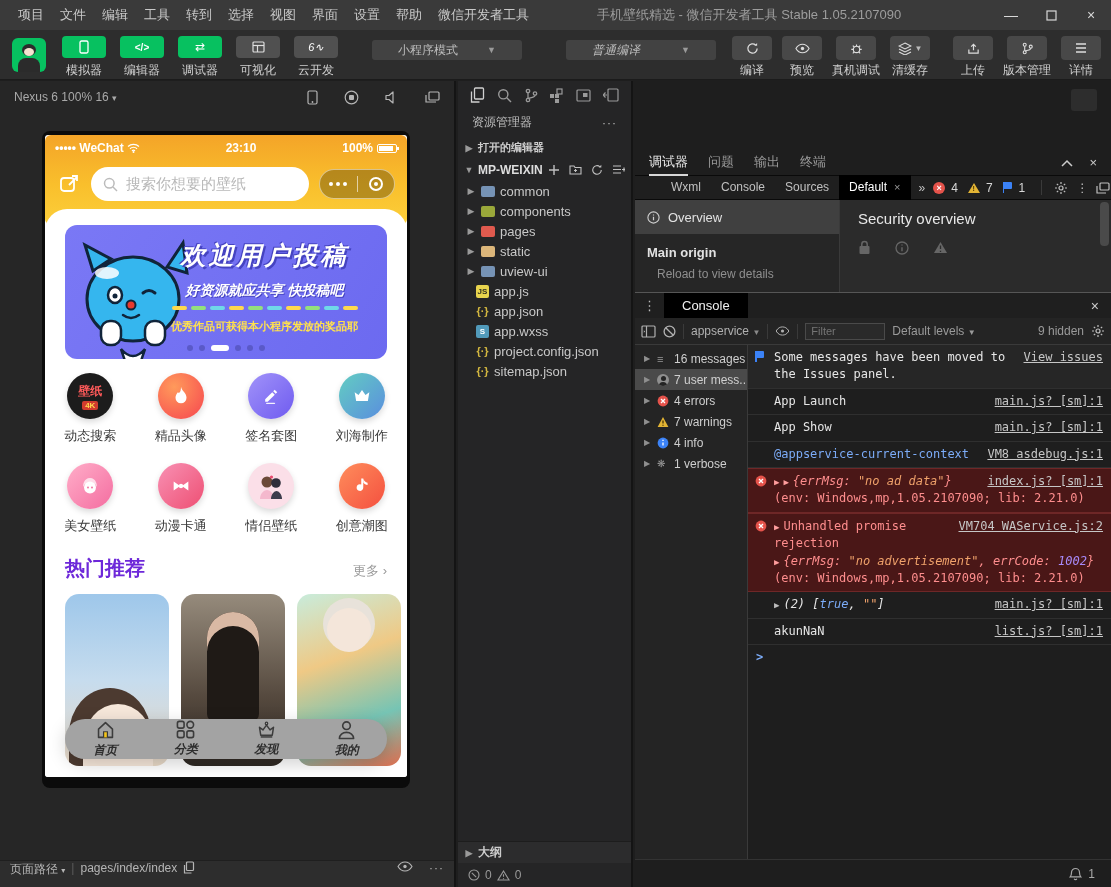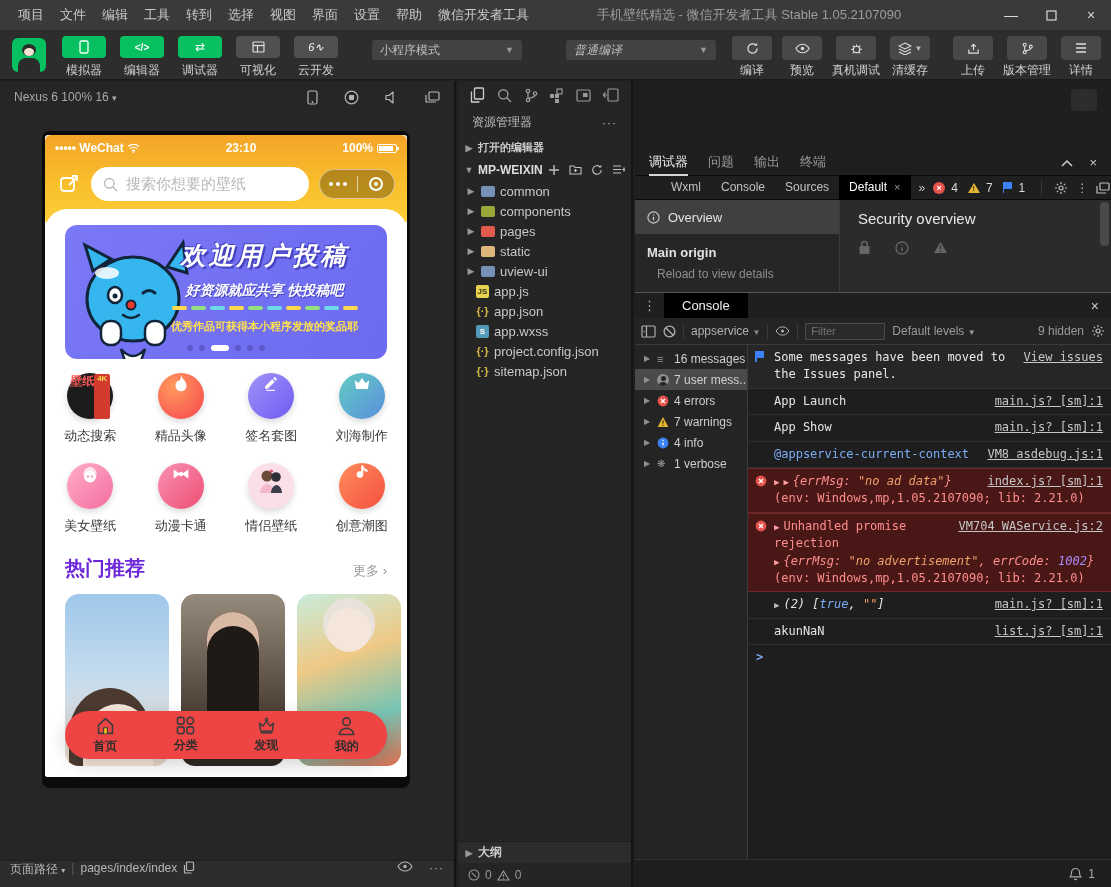--- a/index.html
+++ b/index.html
@@ -17,21 +17,21 @@
   .toolbar { height:50px; background:#2d2d2d; border-bottom:1px solid #1b1b1b; display:flex; align-items:flex-start; padding:6px 10px 0 10px; }
   .avatar { width:34px; height:34px; border-radius:6px; background:#07c160; margin:2px 10px 0 2px; position:relative; overflow:hidden; flex:none; }
   .avatar .head { position:absolute; left:10px; top:6px; width:14px; height:12px; border-radius:50%; background:#2b2b2b; }
   .avatar .face { position:absolute; left:12px; top:10px; width:10px; height:8px; border-radius:50%; background:#f4e3d0; }
   .avatar .body { position:absolute; left:6px; top:20px; width:22px; height:14px; border-radius:8px 8px 0 0; background:#2b2b2b; }
   .tbtn { width:56px; display:flex; flex-direction:column; align-items:center; margin-right:2px; }
   .tbtn .chip { width:44px; height:22px; border-radius:4px; display:flex; align-items:center; justify-content:center; color:#fff; font-size:12px; }
   .chip.on { background:#07c160; }
   .chip.off { background:#505050; }
   .tbtn .lbl { font-size:12px; color:#cfcfcf; margin-top:4px; }
-  .dropdown { height:20px; background:#424242; border-radius:3px; color:#bdbdbd; font-size:12px; display:flex; align-items:center; padding:0 8px; margin:4px 0 0 16px; }
+  .dropdown { height:20px; background:#424242; border-radius:3px; color:#bdbdbd; font-size:12px; display:flex; align-items:center; padding:0 26px; margin:4px 0 0 16px; }
   .dropdown .caret { margin-left:auto; font-size:9px; color:#9a9a9a; }
   .dd1 { width:150px; margin-left:26px; }
   .dd2 { width:150px; margin-left:44px;font-style:italic; }
   .abtn { display:flex; flex-direction:column; align-items:center; margin-left:10px; }
   .abtn .chip2 { min-width:40px; height:24px; padding:0 6px; border-radius:4px; background:#484848; display:flex; align-items:center; justify-content:center; color:#ddd; }
   .abtn .lbl { font-size:12px; color:#cfcfcf; margin-top:2px; white-space:nowrap; }
   .right-group { margin-left:auto; display:flex; }
 
   .ic { display:inline-block; vertical-align:middle; }
 
@@ -75,21 +75,21 @@
   .dashes { display:flex; justify-content:center; gap:4px; margin-top:6px; }
   .dashes i { width:15px; height:4px; border-radius:2px; }
   .dashes i:nth-child(3n+1){ background:#ffd94d; } .dashes i:nth-child(3n+2){ background:#93e07d; } .dashes i:nth-child(3n){ background:#6fd8e8; }
   .ban-t3 { color:#ffe14d; font-size:11px; font-weight:700; margin-top:9px; white-space:nowrap; }
   .ban-dots { position:absolute; bottom:8px; left:0; right:0; display:flex; justify-content:center; gap:6px; align-items:center; }
   .ban-dots i { width:6px; height:6px; border-radius:3px; background:#5humb; background:#5a59c8; }
   .ban-dots i.act { width:18px; background:#fff; }
 
   .grid-row { display:flex; margin-top:14px; }
   .gitem { flex:1; display:flex; flex-direction:column; align-items:center; }
-  .gcircle { width:46px; height:46px; border-radius:50%; display:flex; flex-direction:row; justify-content:center; box-shadow:0 3px 6px rgba(0,0,0,.15); }
+  .gcircle { width:46px; height:46px; border-radius:50%; display:flex; flex-direction:column; align-items:center; justify-content:center; box-shadow:0 3px 6px rgba(0,0,0,.15); }
   .glabel { font-size:13px; color:#3a3a3a; margin-top:8px; }
   .g1 { background:#1c1c1c; } .g1 .w1{ color:#ff5a5a; font-size:12px; font-weight:900; } .g1 .w2{ color:#ffd94d; font-size:8px; font-weight:700; background:#d23b2e; border-radius:2px; padding:0 3px; margin-top:1px;}
   .g2 { background:radial-gradient(circle at 35% 30%,#ff9a5b,#f6454f); }
   .g3 { background:linear-gradient(135deg,#a193f9,#6f5bf0); }
   .g4 { background:linear-gradient(135deg,#63cdc2,#5a8ede); }
   .g5 { background:linear-gradient(135deg,#ffaec9,#f46da0); }
   .g6 { background:linear-gradient(135deg,#f891b4,#ee4f73); }
   .g7 { background:#fbdfe8; overflow:hidden; }
   .g8 { background:linear-gradient(135deg,#ff8d5c,#f4503f); }
 
@@ -99,21 +99,21 @@
 
   .cards { display:flex; gap:12px; margin:12px 0 0 20px; height:172px; overflow:hidden; }
   .card { width:104px; flex:none; border-radius:14px; position:relative; overflow:hidden; }
   .c1 { background:linear-gradient(180deg,#9ec7ea 0%,#c6dcee 50%,#e9d9c6 100%); }
   .c1::after{ content:""; position:absolute; left:18px; bottom:-18px; width:70px; height:80px; border-radius:50% 50% 0 0; background:#f6e7da; box-shadow:-8px -10px 0 6px #4c3a30; }
   .c2 { background:linear-gradient(180deg,#968b7c 0%,#55493e 60%,#2e2822 100%); }
   .c2::after{ content:""; position:absolute; left:26px; top:18px; width:52px; height:110px; border-radius:26px 26px 8px 8px; background:#1f1a16; box-shadow:inset 0 14px 0 0 #d9b9a4; }
   .c3 { background:linear-gradient(160deg,#c8ecdc 0%,#efc985 38%,#76c4b4 72%,#de6f50 100%); }
   .c3::after{ content:""; position:absolute; left:30px; top:14px; width:44px; height:44px; border-radius:50%; background:#f4e6da; box-shadow:0 -6px 0 4px #e8e2da; }
 
-  .ph-tabbar { position:absolute; left:20px; right:20px; bottom:18px; height:48px; background:#ef4444; border-radius:26px; box-shadow:0 5px 18px rgba(0,0,0,.18); display:flex; }
+  .ph-tabbar { position:absolute; left:20px; right:20px; bottom:18px; height:40px; background:#a3a3a3; border-radius:26px; box-shadow:0 5px 18px rgba(0,0,0,.18); display:flex;font-style:italic; }
   .ptab { flex:1; display:flex; flex-direction:column; align-items:center; justify-content:center; gap:2px; }
   .ptab .plbl { font-size:12px; color:#2e2e2e; font-weight:600; }
 
   
   .activity { height:28px; display:flex; align-items:center; justify-content:space-between; padding:0 12px; }
   .exp-head { height:27px; display:flex; align-items:center; padding:0 14px; color:#bdbdbd; font-size:12px; }
   .exp-head .dots { margin-left:auto; letter-spacing:1px; color:#bdbdbd; }
   .srow { height:23px; display:flex; align-items:center; gap:4px; padding:0 6px; font-size:11px; font-weight:bold; color:#cccccc; }
   .prow { height:22px; display:flex; align-items:center; gap:4px; padding:0 6px; font-size:12px; font-weight:bold; color:#dddddd; }
   .prow .acts { margin-left:auto; display:flex; gap:9px; color:#c0c0c0; }

